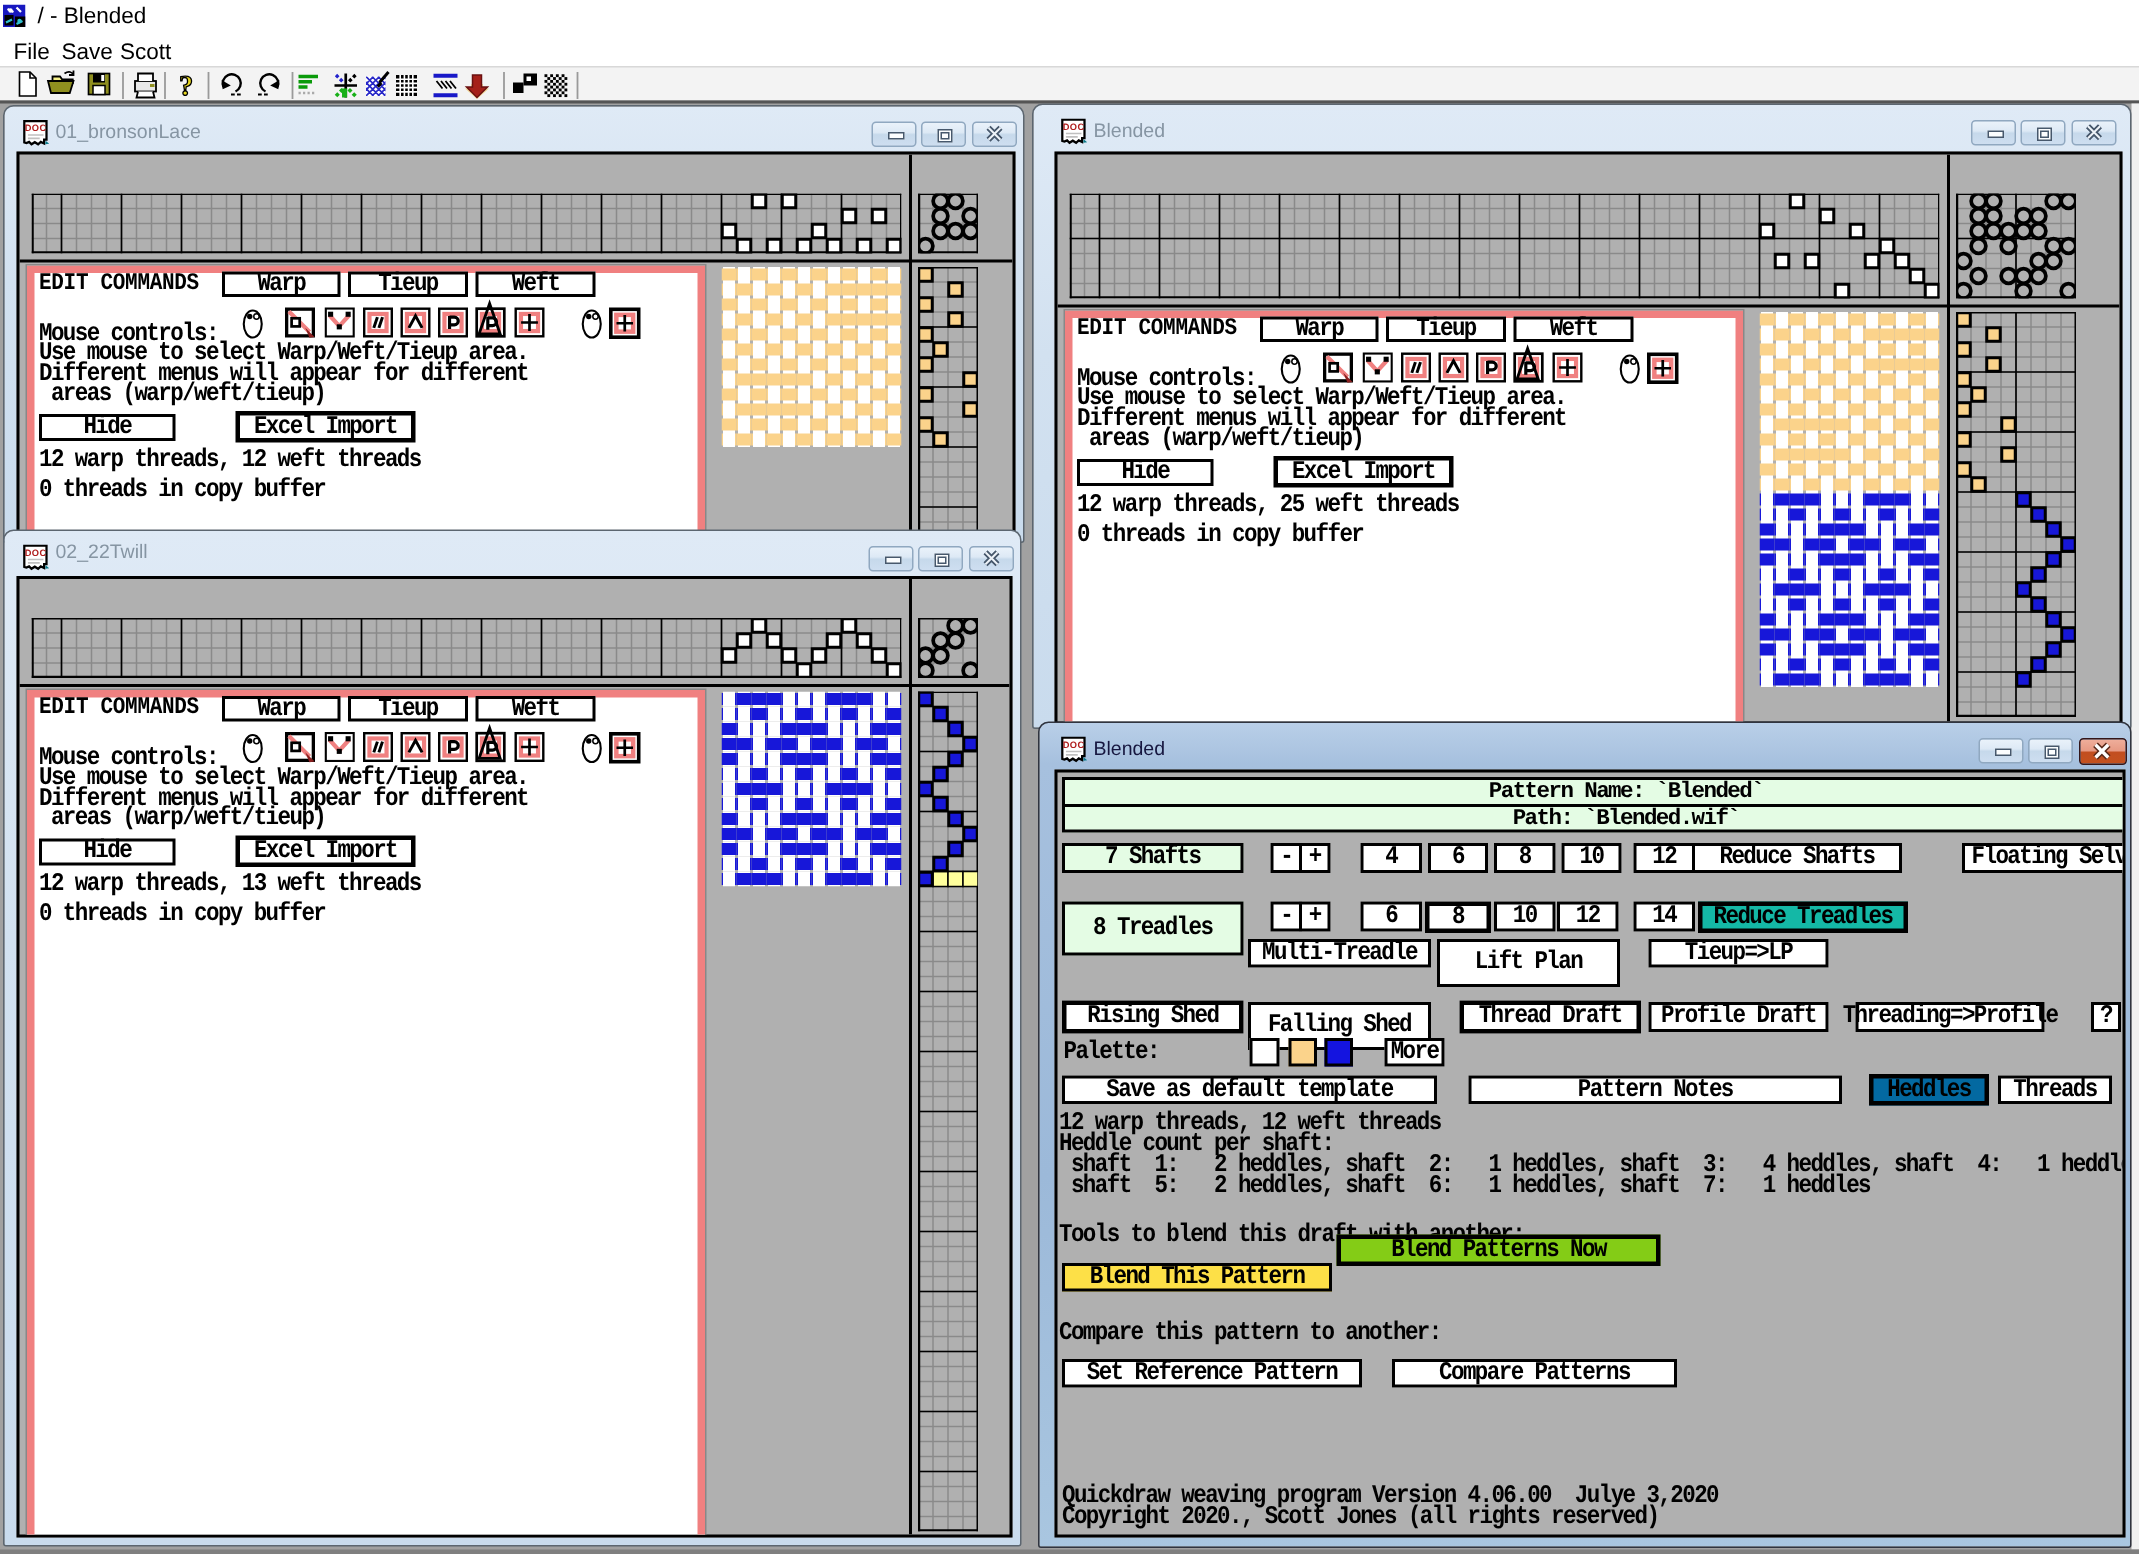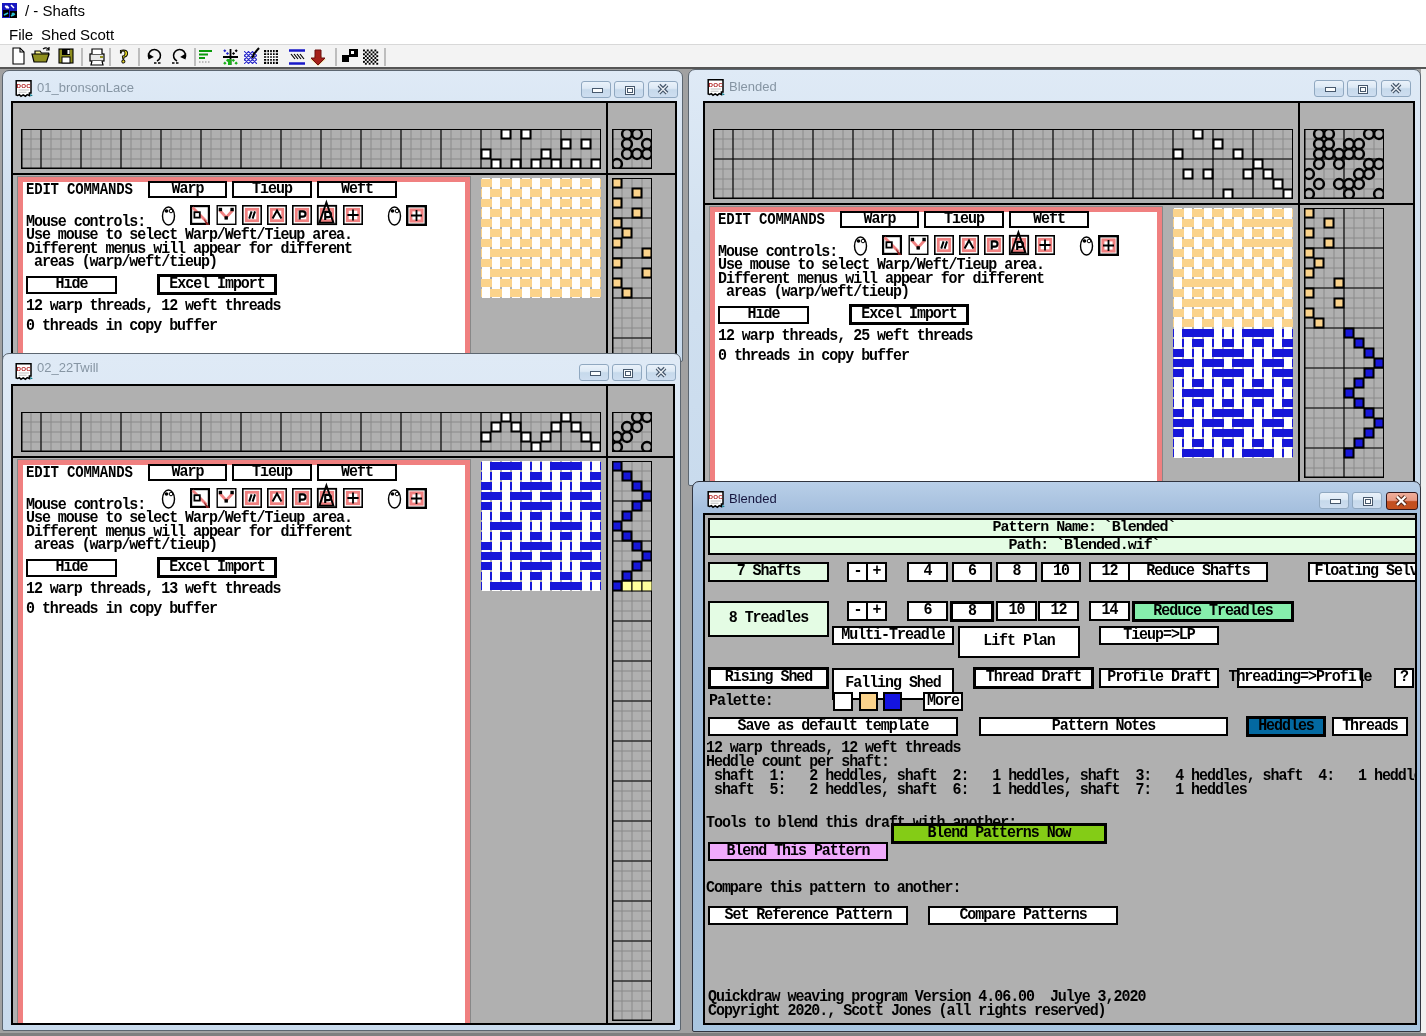--- a/index.html
+++ b/index.html
@@ -3,23 +3,23 @@
 <div style="position:absolute;left:0;top:0;width:1426px;height:44px;background:#fff"></div>
 <svg width="15" height="15" style="position:absolute;left:2px;top:3px">
     <rect width="15" height="15" fill="#1818c0"></rect>
     <rect x="1" y="7" width="6" height="7" fill="#000"></rect>
     <rect x="8" y="8" width="7" height="7" fill="#000"></rect>
     <path d="M3 3 l4 2 M9 2 l3 3" stroke="#fff" stroke-width="1.5"></path>
     <path d="M2 12 l4 -2 M9 13 l4 -2" stroke="#30c0d0" stroke-width="1.5"></path>
     <circle cx="5" cy="4" r="1.5" fill="#fff"></circle>
     <circle cx="11" cy="11" r="1.5" fill="#30c0d0"></circle>
   </svg>
-<div style="position:absolute;left:25px;top:2px;font:15px 'Liberation Sans',sans-serif;color:#000">/ - Shafts</div>
+<div style="position:absolute;left:25px;top:2px;font:15px 'Liberation Sans',sans-serif;color:#000">/ - Blended</div>
 <div style="position:absolute;left:9px;top:26px;font:15px 'Liberation Sans',sans-serif;color:#000">File</div>
-<div style="position:absolute;left:41px;top:26px;font:15px 'Liberation Sans',sans-serif;color:#000">Shed</div>
+<div style="position:absolute;left:41px;top:26px;font:15px 'Liberation Sans',sans-serif;color:#000">Save</div>
 <div style="position:absolute;left:80px;top:26px;font:15px 'Liberation Sans',sans-serif;color:#000">Scott</div>
 <div style="position:absolute;left:0;top:44px;width:1426px;height:22px;background:#f3f3f3;border-top:1px solid #d8d8d8;border-bottom:1px solid #c8c8c8"></div>
 <div style="position:absolute;left:2px;top:45px;width:400px;height:24px">
     <svg width="400" height="24" style="position:absolute;left:0;top:0">
       <path d="M11 3 h7 l4 4 v12 h-11 z" fill="#fff" stroke="#000" stroke-width="1.1"></path>
       <path d="M18 3 v4 h4" fill="none" stroke="#000" stroke-width="1.1"></path>
       <path d="M33 9 v-3 h5 l1.5 2 h7 v3" fill="#f6f18b" stroke="#000" stroke-width="1.2"></path>
       <path d="M33 9 h14 l-2.5 8 h-12.5 l-2 -8 z" fill="#8f8f1f" stroke="#000" stroke-width="1.2"></path>
       <path d="M41 4 c3 -2 5 -1 6 1 m0 -3 v3 h-3" fill="none" stroke="#000" stroke-width="1.2"></path>
       <rect x="57" y="4" width="14" height="14" fill="#8f8f1f" stroke="#000" stroke-width="1.1"></rect>
@@ -1822,21 +1822,21 @@
     <div class="btn m" style="left:423px;top:47px;width:140px;height:20px;border-width:2px;background:#fff"><b>Reduce Shafts</b></div>
     <div class="btn m" style="left:603px;top:47px;width:140px;height:20px;border-width:2px;background:#fff"><b>Floating Selvage</b></div>
     <div class="btn m" style="left:3px;top:86px;width:121px;height:36px;border-width:2px;background:#e4fce4"><b>8 Treadles</b></div>
     <div class="btn m" style="left:142px;top:86px;width:21px;height:20px;border-width:2px;background:#fff"><b>-</b></div>
     <div class="btn m" style="left:161px;top:86px;width:21px;height:20px;border-width:2px;background:#fff"><b>+</b></div>
     <div class="btn m" style="left:202px;top:86px;width:41px;height:20px;border-width:2px;background:#fff"><b>6</b></div>
     <div class="btn m" style="left:245px;top:86px;width:44px;height:21px;border-width:3px;background:#fff"><b>8</b></div>
     <div class="btn m" style="left:291px;top:86px;width:41px;height:20px;border-width:2px;background:#fff"><b>10</b></div>
     <div class="btn m" style="left:333px;top:86px;width:41px;height:20px;border-width:2px;background:#fff"><b>12</b></div>
     <div class="btn m" style="left:384px;top:86px;width:41px;height:20px;border-width:2px;background:#fff"><b>14</b></div>
-    <div class="btn m" style="left:427px;top:86px;width:162px;height:21px;border-width:3px;background:#86efac"><b>Reduce Treadles</b></div>
+    <div class="btn m" style="left:427px;top:86px;width:140px;height:21px;border-width:3px;background:#14b8a6"><b>Reduce Treadles</b></div>
     <div class="btn m" style="left:127px;top:111px;width:122px;height:19px;border-width:2px;background:#fff"><b>Multi-Treadle</b></div>
     <div class="btn m" style="left:253px;top:111px;width:122px;height:32px;border-width:2px;background:#fff"><b>Lift Plan</b></div>
     <div class="btn m" style="left:394px;top:111px;width:120px;height:19px;border-width:2px;background:#fff"><b>Tieup=&gt;LP</b></div>
     <div class="btn m" style="left:3px;top:152px;width:121px;height:22px;border-width:3px;background:#fff"><b>Rising Shed</b></div>
     <div class="btn m" style="left:127px;top:153px;width:122px;height:32px;border-width:2px;background:#fff"><b>Falling Shed</b></div>
     <div class="btn m" style="left:268px;top:152px;width:121px;height:22px;border-width:3px;background:#fff"><b>Thread Draft</b></div>
     <div class="btn m" style="left:394px;top:153px;width:120px;height:20px;border-width:2px;background:#fff"><b>Profile Draft</b></div>
     <div class="btn m" style="left:532px;top:153px;width:126px;height:20px;border-width:2px;background:#fff"><b>Threading=&gt;Profile</b></div>
     <div class="btn m" style="left:689px;top:153px;width:20px;height:20px;border-width:2px;background:#fff"><b>?</b></div>
     <div class="m t" style="left:4px;top:178px;">Palette:</div>
@@ -1846,19 +1846,19 @@
     <div class="btn m" style="left:218px;top:177px;width:40px;height:19px;border-width:2px;background:#fff"><b>More</b></div>
     <div class="btn m" style="left:3px;top:202px;width:250px;height:19px;border-width:2px;background:#fff"><b>Save as default template</b></div>
     <div class="btn m" style="left:274px;top:202px;width:249px;height:19px;border-width:2px;background:#fff"><b>Pattern Notes</b></div>
     <div class="btn m" style="left:541px;top:201px;width:80px;height:21px;border-width:3px;background:#0369a1"><b>Heddles</b></div>
     <div class="btn m" style="left:627px;top:202px;width:76px;height:19px;border-width:2px;background:#fff"><b>Threads</b></div>
     <div class="m t" style="left:1px;top:225px;">12 warp threads, 12 weft threads</div>
     <div class="m t" style="left:1px;top:239px;">Heddle count per shaft:</div>
     <div class="m t" style="left:1px;top:253px;"> shaft  1:   2 heddles, shaft  2:   1 heddles, shaft  3:   4 heddles, shaft  4:   1 heddles,</div>
     <div class="m t" style="left:1px;top:267px;"> shaft  5:   2 heddles, shaft  6:   1 heddles, shaft  7:   1 heddles</div>
     <div class="m t" style="left:1px;top:300px;">Tools to blend this draft with another:</div>
-    <div class="btn m" style="left:3px;top:327px;width:180px;height:19px;border-width:2px;background:#f0abfc"><b>Blend This Pattern</b></div>
+    <div class="btn m" style="left:3px;top:327px;width:180px;height:19px;border-width:2px;background:#fde047"><b>Blend This Pattern</b></div>
     <div class="btn m" style="left:186px;top:308px;width:216px;height:21px;border-width:3px;background:#84cc16"><b>Blend Patterns Now</b></div>
     <div class="m t" style="left:1px;top:365px;">Compare this pattern to another:</div>
     <div class="btn m" style="left:3px;top:391px;width:200px;height:19px;border-width:2px;background:#fff"><b>Set Reference Pattern</b></div>
     <div class="btn m" style="left:223px;top:391px;width:190px;height:19px;border-width:2px;background:#fff"><b>Compare Patterns</b></div>
     <div class="m t" style="left:3px;top:474px;">Quickdraw weaving program Version 4.06.00  Julye 3,2020</div>
     <div class="m t" style="left:3px;top:488px;">Copyright 2020., Scott Jones (all rights reserved)</div>
   </div>
 </body></html>

